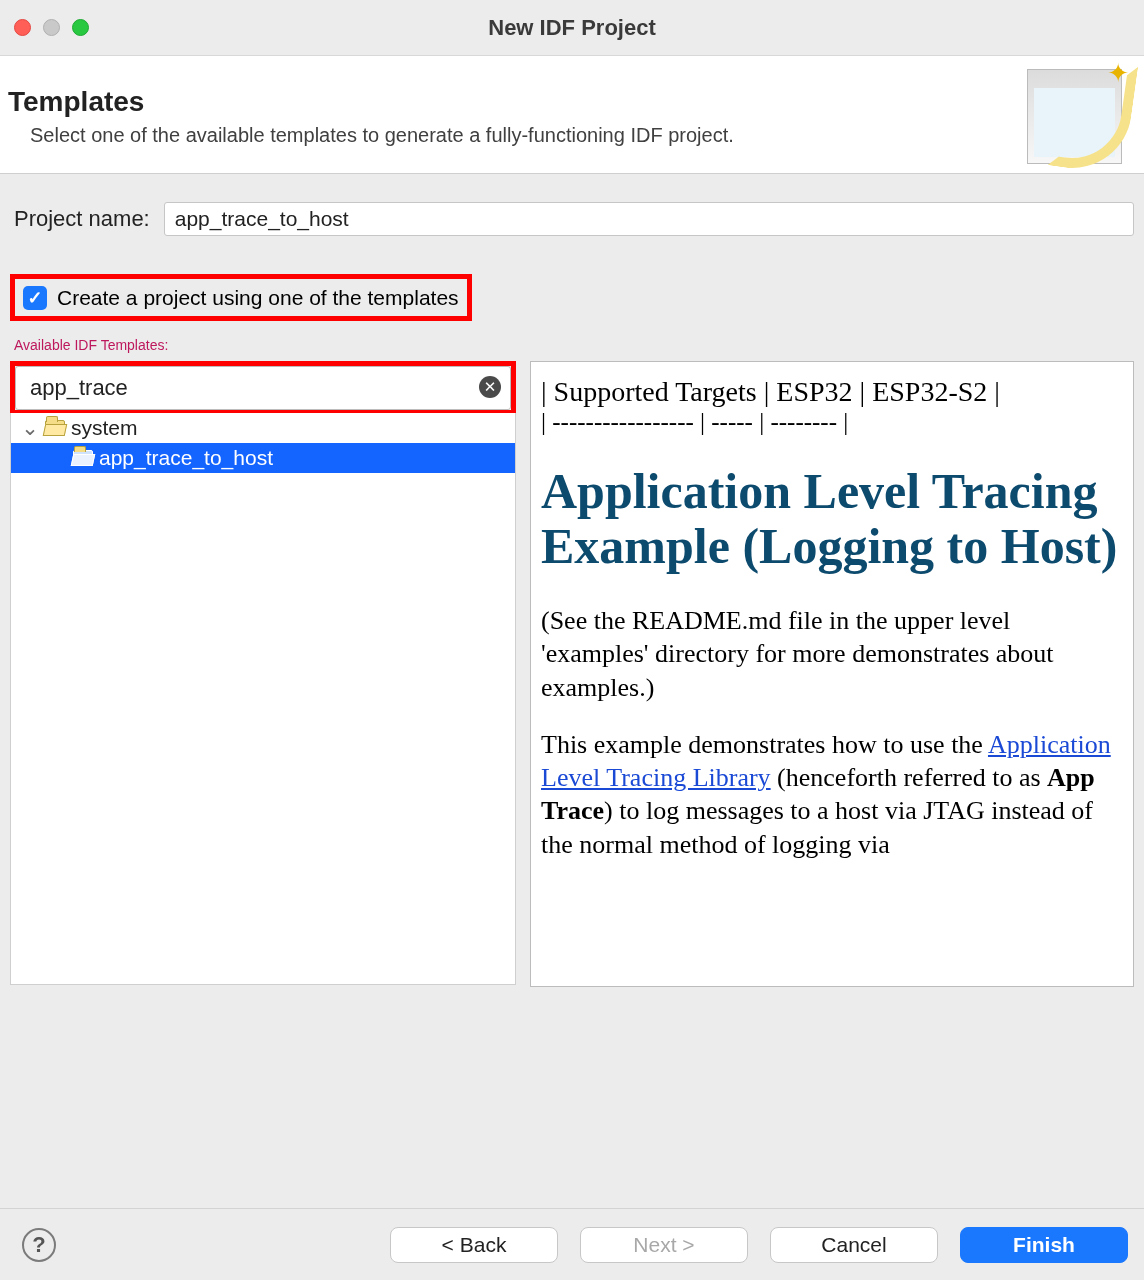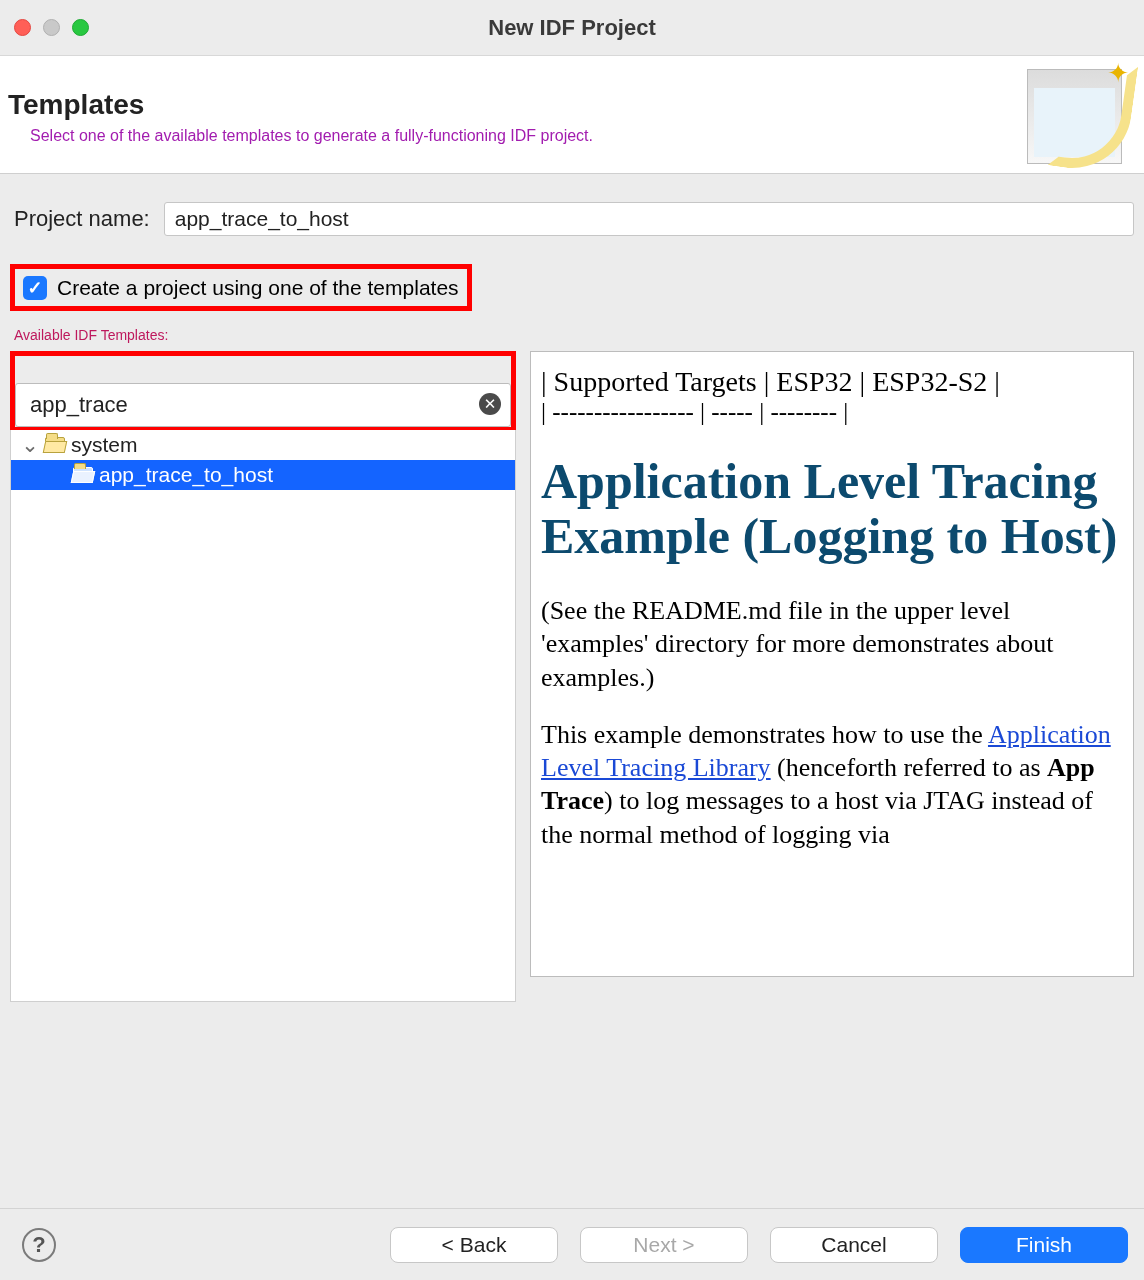--- a/index.html
+++ b/index.html
@@ -36,21 +36,21 @@
   }
   .header-strip {
     background:#fff;
     border-bottom:1px solid #cfcfcf;
     padding: 16px 22px 12px 8px;
     display:flex; justify-content:space-between; align-items:center;
     height:118px;
   }
   .header-text-block { }
   .header-title { font-size:28px; font-weight:700; color:#222; padding-bottom:6px;}
-  .header-desc { font-size:16px; color:#a21caf; padding-left:22px;}
+  .header-desc { font-size:20px; color:#404040; padding-left:22px;}
   .header-icon {
     width:95px; height:95px; position:relative;
     background: linear-gradient(#dcdcdc,#f7f7f7);
     border:1px solid #bbb;
     overflow:visible;
   }
   .header-icon::before{
     content:""; position:absolute; top:18px; left:6px; right:6px; bottom:6px;
     background:#e8f3fa;
   }
@@ -60,21 +60,21 @@
     border: 10px solid #f6e28b;
     border-left-color:transparent; border-top-color:transparent;
     border-radius: 0 0 60px 0;
     transform: rotate(8deg);
   }
   .sparkle{
     position:absolute; top:-12px; right:-8px; color:#e9b400; font-size:26px;
   }
 
   .form-area { padding: 28px 10px 0 14px; }
-  .row { display:flex; align-items:center; gap:14px; margin-bottom:22px;}
+  .row { display:flex; align-items:center; gap:14px; margin-bottom:32px;}
   .label { font-size:22px; color:#222; }
   .text-input {
     flex:1; height:34px; background:#fff; border:1px solid #c6c6c6;
     border-radius:3px; padding:2px 10px; font-size:21px; font-family:inherit;
     color:#222;
   }
 
   .highlight-red {
     border: 5px solid #ff0000;
     padding:6px 8px; margin-left:-4px;
@@ -96,21 +96,20 @@
   }
   .tree-col { width: 506px; }
   .search-wrap {
     border:5px solid #ff0000;
     padding:0;
   }
   .search-input {
     width:100%; height:44px; border:1px solid #bcbcbc; border-radius:3px;
     background:#fff; padding:4px 40px 4px 14px; font-size:22px; font-family:inherit;
     color:#222;
-    margin-top:27px;
   }
   .search-clear {
     position:relative; float:right; margin-top:-34px; margin-right:10px;
     width:22px; height:22px; border-radius:50%; background:#4a4a4a;
     color:#fff; display:flex; align-items:center; justify-content:center;
     font-size:15px; cursor:pointer;
   }
   .tree {
     background:#fff; border:1px solid #cfcfcf; border-top:none;
     height:572px; overflow:hidden; font-size:21px;
@@ -155,21 +154,21 @@
     position:absolute; left:22px; width:34px; height:34px; border-radius:50%;
     border:2px solid #7b7b7b; display:flex; align-items:center; justify-content:center;
     color:#555; font-size:22px; font-weight:600; cursor:pointer; background:transparent;
   }
   .btn {
     min-width:168px; height:36px; border-radius:8px; border:1px solid #c7c7c7;
     background:#fff; font-size:21px; color:#222; cursor:pointer;
     display:flex; align-items:center; justify-content:center;
   }
   .btn.disabled { color:#a8a8a8; cursor:default;}
-  .btn.primary { background:#1a78ff; color:#fff; border-color:#1a78ff;}
+  .btn.primary { background:#1a78ff; color:#fff; border-color:#1a78ff;font-weight:bold;}
 </style>
 </head>
 <body>
 
 <div class="titlebar">
   <div class="traffic-lights">
     <div class="light red"></div>
     <div class="light yellow"></div>
     <div class="light green"></div>
   </div>

